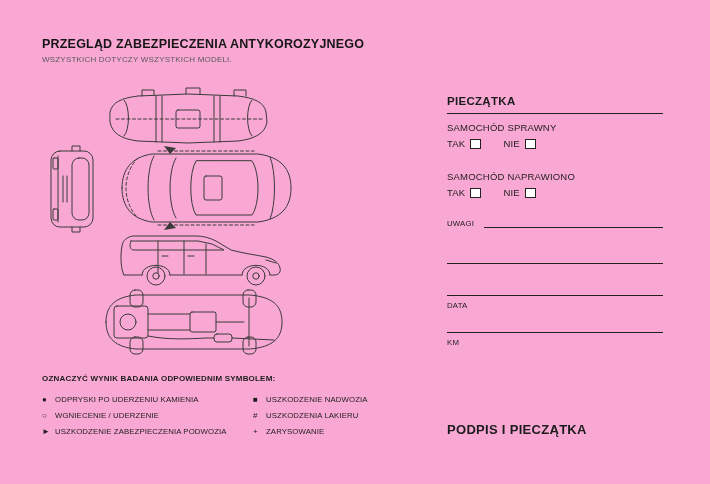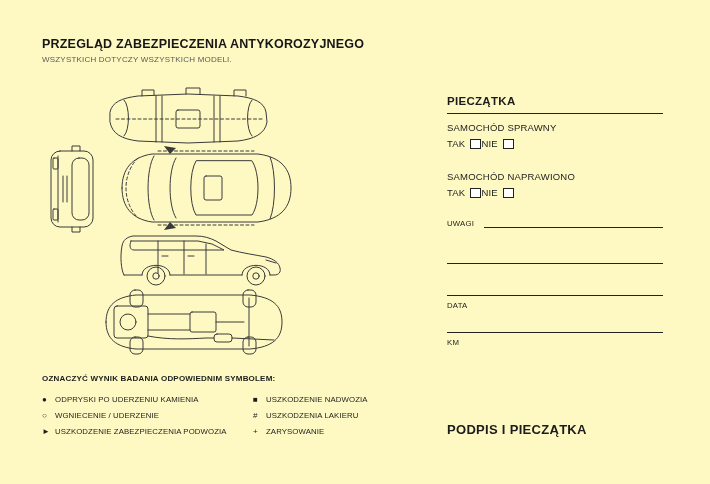--- a/index.html
+++ b/index.html
@@ -1,17 +1,17 @@
 <!DOCTYPE html>
 <html><head>
 <meta charset="utf-8">
 <style>
   * { margin:0; padding:0; box-sizing:border-box; }
   html,body { background:#ffffff; }
-  .page { position:relative; width:710px; height:484px; background:#fef9c3;
+  .page { position:relative; width:710px; height:484px; background:#f9a8d4;
           font-family:"Liberation Sans","DejaVu Sans",sans-serif; color:#1c1c1c; overflow:hidden;padding-left:21px; }
 
   .title    { position:absolute; left:42px; top:37px; font-size:12.5px; font-weight:bold; letter-spacing:0.2px; color:#161616; }
   .subtitle { position:absolute; left:42px; top:55px; font-size:8px; color:#595959; letter-spacing:0.2px; }
 
   .car-diagrams { position:absolute; left:38px; top:84px; width:300px; height:278px; }
   .car-diagrams path, .car-diagrams rect, .car-diagrams circle {
     fill:none; stroke:#3a3a3a; stroke-width:1; stroke-linecap:round; stroke-linejoin:round; }
   .car-diagrams .filled { fill:#3a3a3a; stroke:none; }
   .car-diagrams .dash { stroke-dasharray:3 2.5; }
@@ -25,21 +25,21 @@
 
   .panel { position:absolute; left:447px; top:95px; width:216px; height:385px; }
   .panel-heading { position:absolute; top:0; left:0; font-size:11.5px; font-weight:bold; letter-spacing:0.3px; }
   .rule { position:absolute; left:0; width:216px; height:0; border-bottom:1px solid #222; }
   .heading-rule { top:18px; }
   .q-label { position:absolute; left:0; font-size:9.5px; letter-spacing:0.2px; }
   .q1 { top:27px; } .q2 { top:76px; }
   .chk-row { position:absolute; left:0; display:flex; align-items:center; font-size:9.5px; letter-spacing:0.2px; }
   .r1 { top:43px; } .r2 { top:92px; }
   .chk-box { width:11px; height:10px; border:1.2px solid #222; display:inline-block; margin-left:5px; background:#fff; }
-  .chk-gap { }
+  .chk-gap { margin-left:22px; }
   .uwagi-row { position:absolute; top:124px; left:0; width:216px; display:flex; align-items:flex-start; font-size:7.8px; letter-spacing:0.2px; }
   .inline-line { flex:1; border-bottom:1px solid #222; margin-left:10px; height:9px; }
   .line1 { top:168px; } .line2 { top:200px; } .line3 { top:237px; }
   .small-label { position:absolute; left:0; font-size:7.8px; letter-spacing:0.2px; }
   .data-label { top:206px; }
   .km-label { top:243px; }
   .signature { position:absolute; top:327px; left:0; width:216px; text-align:left; font-size:13px; font-weight:bold; letter-spacing:0.3px; }
 </style>
 </head>
 <body>

